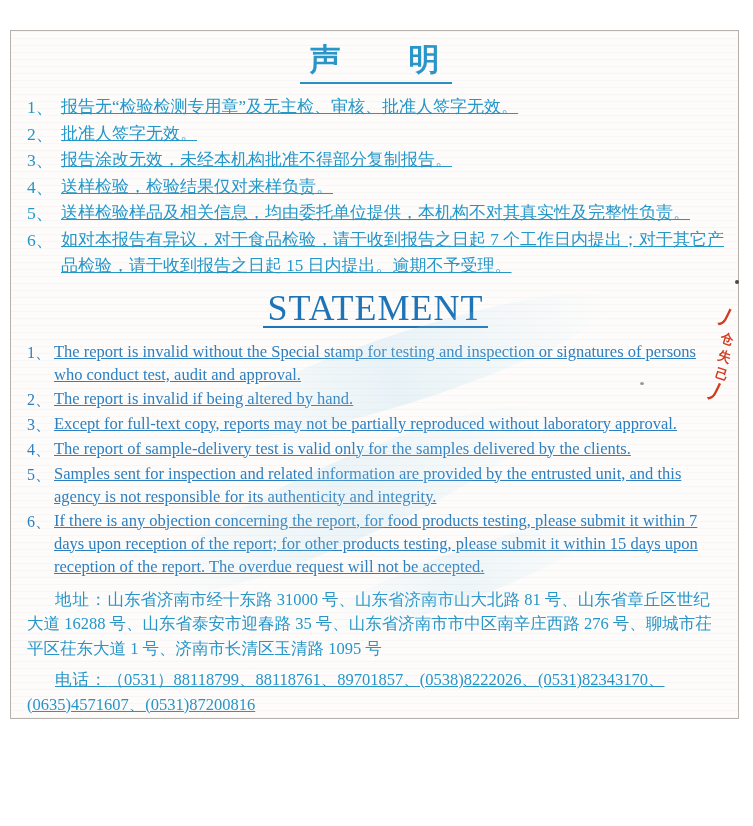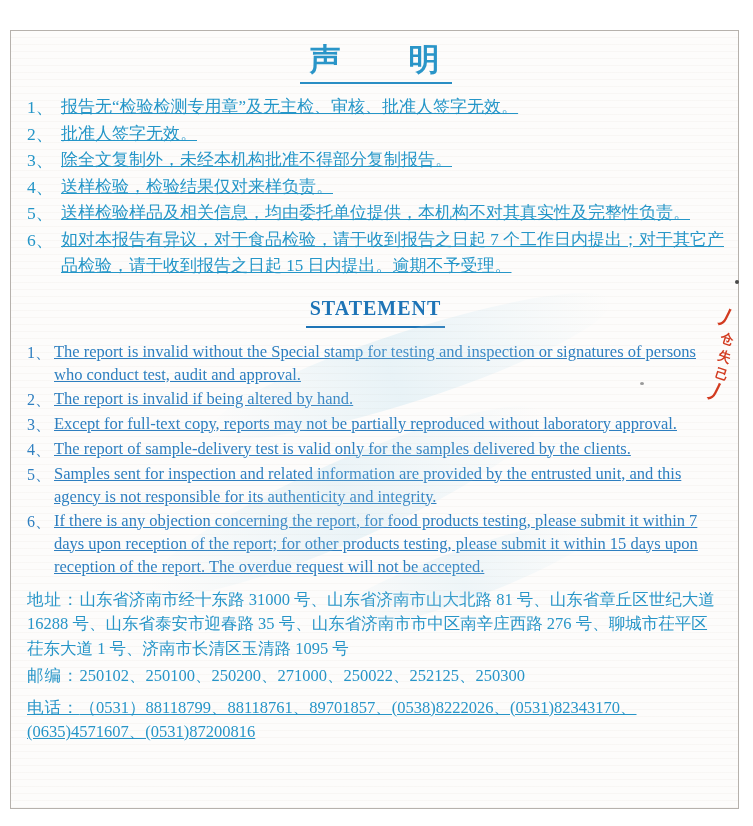--- a/index.html
+++ b/index.html
@@ -1,21 +1,21 @@
 <!DOCTYPE html>
 <html><head>
 <meta charset="utf-8">
 <style>
   html,body{margin:0;padding:0;background:#ffffff;}
   body{
     width:753px;height:826px;position:relative;overflow:hidden;
     font-family:"Liberation Serif","DejaVu Serif",serif;
   }
   .sheet{
-    position:absolute;left:10px;top:30px;width:729px;height:779px;
+    position:absolute;left:10px;top:30px;width:729px;height:689px;
     border:1px solid #b6b1ac;
     background:
       repeating-linear-gradient(0deg, rgba(226,220,214,0.18) 0 1px, rgba(255,255,255,0) 1px 7px),
       #fdfcfb;
     box-sizing:border-box;
     padding:6px 14px 16px 16px;
     overflow:hidden;
   }
   
   .streak{position:absolute;pointer-events:none;border-radius:50%;}
@@ -35,31 +35,31 @@
   .list{margin:0;padding:0;list-style:none;}
   .row{display:flex;align-items:flex-start;}
   .row .num{flex:none;color:inherit;}
   .row .txt{flex:1;text-decoration:underline;}
 
   .cn-list{color:#2596c8;font-size:17px;line-height:26.5px;margin-top:8px;}
   .cn-list .num{width:34px;font-size:17.5px;}
 
   .title-en-row{text-align:center;margin:10px 0 12px 0;}
   .title-en{
-    display:inline-block;font-size:20px;font-weight:700;color:#1e74b6;
+    display:inline-block;font-size:36px;font-weight:400;color:#1e74b6;
     letter-spacing:1px;border-bottom:2.5px solid #1e74b6;padding:0 4px 0 4px;
     line-height:36px;
   }
   .en-list{color:#2e7fc0;font-size:16.5px;line-height:23px;}
   .en-list .num{width:27px;font-size:16px;padding-top:1px;}
   .en-list .row{margin-bottom:1px;}
 
   .contact{color:#2795c8;font-size:16.5px;line-height:24.5px;margin-top:10px;}
   .contact p{margin:3px 0;}
-  .contact .lbl{letter-spacing:1px;}
+  .contact .lbl{letter-spacing:1px;margin-left:28px;}
   .contact .phones-p{margin-top:7px;text-decoration:underline;}
   .contact .fax-p{margin-top:7px;}
 
   
   .red-marks{
     position:absolute;left:707px;top:310px;width:34px;
     display:flex;flex-direction:column;align-items:center;gap:3px;
     color:#d23b20;font-family:"DejaVu Sans",sans-serif;
     transform:rotate(8deg);pointer-events:none;
   }
@@ -86,21 +86,21 @@
     <li class="row">
       <span class="num">1、</span>
       <span class="txt">报告无“检验检测专用章”及无主检、审核、批准人签字无效。</span>
     </li>
     <li class="row">
       <span class="num">2、</span>
       <span class="txt">批准人签字无效。</span>
     </li>
     <li class="row">
       <span class="num">3、</span>
-      <span class="txt">除全文复制外，未经本机构批准不得部分复制报告。</span>
+      <span class="txt">报告涂改无效，未经本机构批准不得部分复制报告。</span>
     </li>
     <li class="row">
       <span class="num">4、</span>
       <span class="txt">送样检验，检验结果仅对来样负责。</span>
     </li>
     <li class="row">
       <span class="num">5、</span>
       <span class="txt">送样检验样品及相关信息，均由委托单位提供，本机构不对其真实性及完整性负责。</span>
     </li>
     <li class="row">
@@ -135,21 +135,20 @@
       <span class="txt">Samples sent for inspection and related information are provided by the entrusted unit, and this agency is not responsible for its authenticity and integrity.</span>
     </li>
     <li class="row">
       <span class="num">6、</span>
       <span class="txt">If there is any objection concerning the report, for food products testing, please submit it within 7 days upon reception of the report; for other products testing, please submit it within 15 days upon reception of the report. The overdue request will not be accepted.</span>
     </li>
   </ul>
 
   <div class="contact">
     <p><span class="lbl">地址：</span><span>山东省济南市经十东路 31000 号、山东省济南市山大北路 81 号、山东省章丘区世纪大道 16288 号、山东省泰安市迎春路 35 号、山东省济南市市中区南辛庄西路 276 号、聊城市茌平区茌东大道 1 号、济南市长清区玉清路 1095 号</span></p>
-    <p><span class="lbl">邮编：</span><span>250102、250100、250200、271000、250022、252125、250300</span></p>
     <p class="phones-p"><span class="lbl">电话：</span><span>（0531）88118799、88118761、89701857、(0538)8222026、(0531)82343170、(0635)4571607、(0531)87200816</span></p>
 
   </div>
 </div>
 
 <div class="red-marks">
   <span class="stroke">丿</span>
   <span class="glyph">仓</span>
   <span class="glyph">失</span>
   <span class="glyph">己</span>

